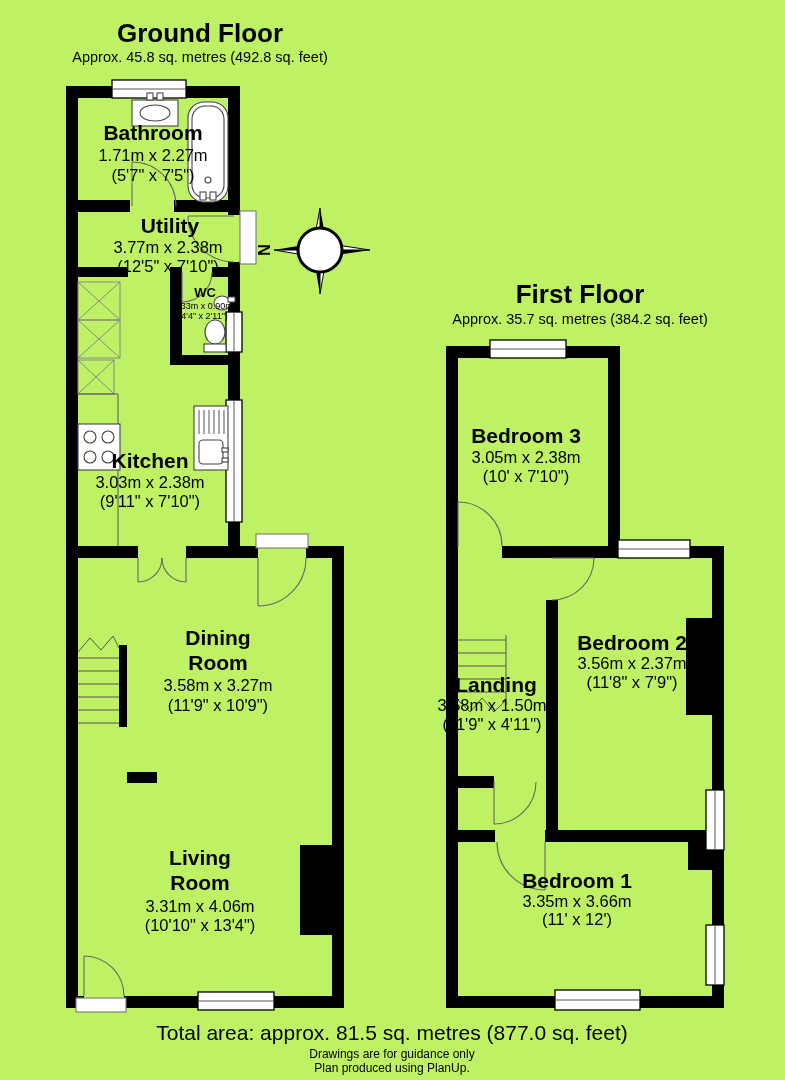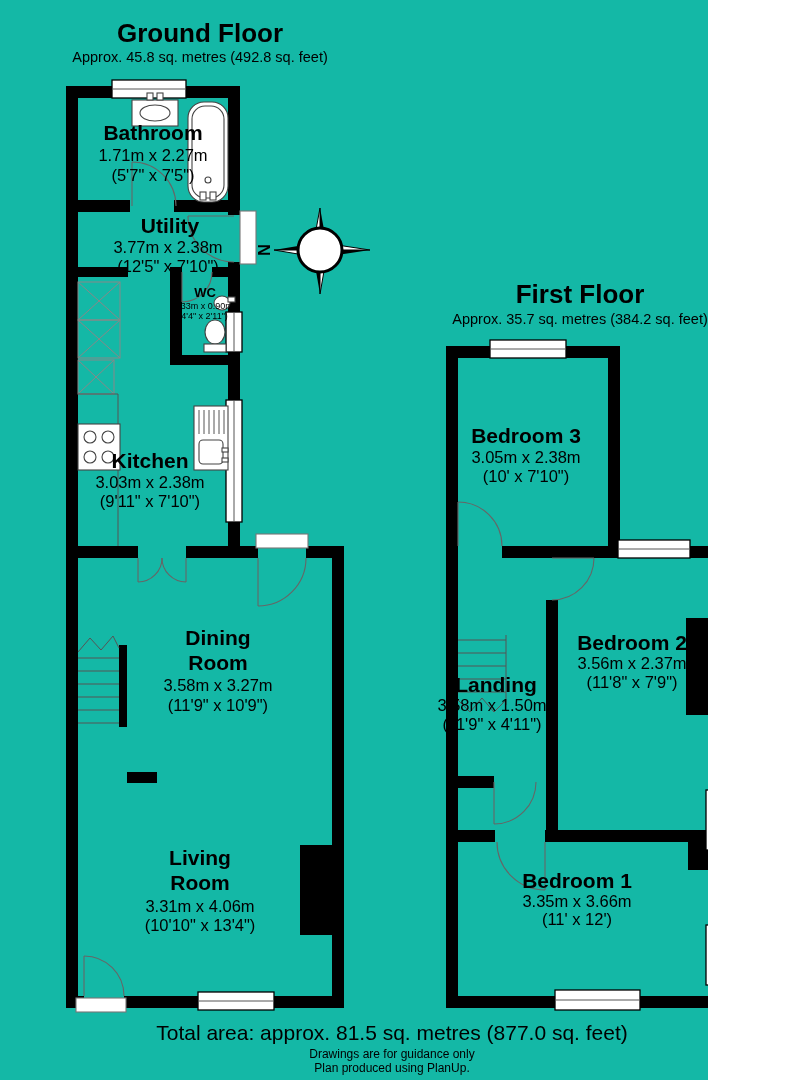--- a/index.html
+++ b/index.html
@@ -1,16 +1,16 @@
 <!DOCTYPE html>
 <html><head>
 <meta charset="utf-8">
 <style>
   html,body{margin:0;padding:0;background:#ffffff;}
-  .page{position:relative;width:708px;height:1080px;background:#14b8a6;overflow:hidden;}
+  .page{position:relative;width:785px;height:1080px;background:#bef264;overflow:hidden;}
   svg{display:block;}
   .wall{fill:#000000;stroke:none;}
   .win{fill:#ffffff;stroke:#000000;stroke-width:1.3;}
   .porch{fill:#ffffff;stroke:#777777;stroke-width:1.1;}
   .door{stroke:#666666;stroke-width:1.1;fill:none;}
   .fx{fill:#ffffff;stroke:#444444;stroke-width:1.1;}
   .thin{stroke:#555555;stroke-width:1;fill:none;}
   .hatch{stroke:#888888;stroke-width:1;fill:none;}
   .t-title{font:bold 26px "Liberation Sans",sans-serif;text-anchor:middle;fill:#000;}
   .t-sub{font:14.5px "Liberation Sans",sans-serif;text-anchor:middle;fill:#000;}

